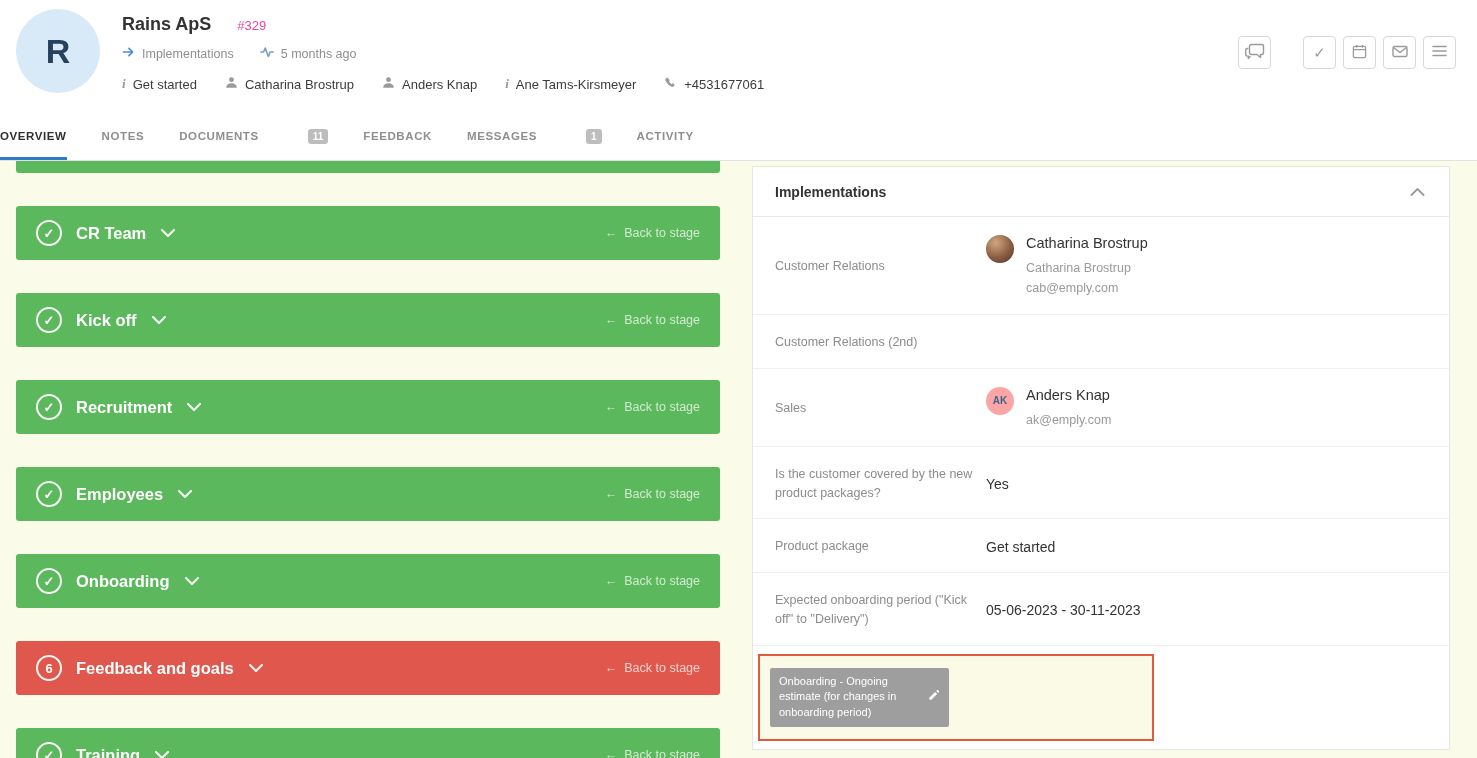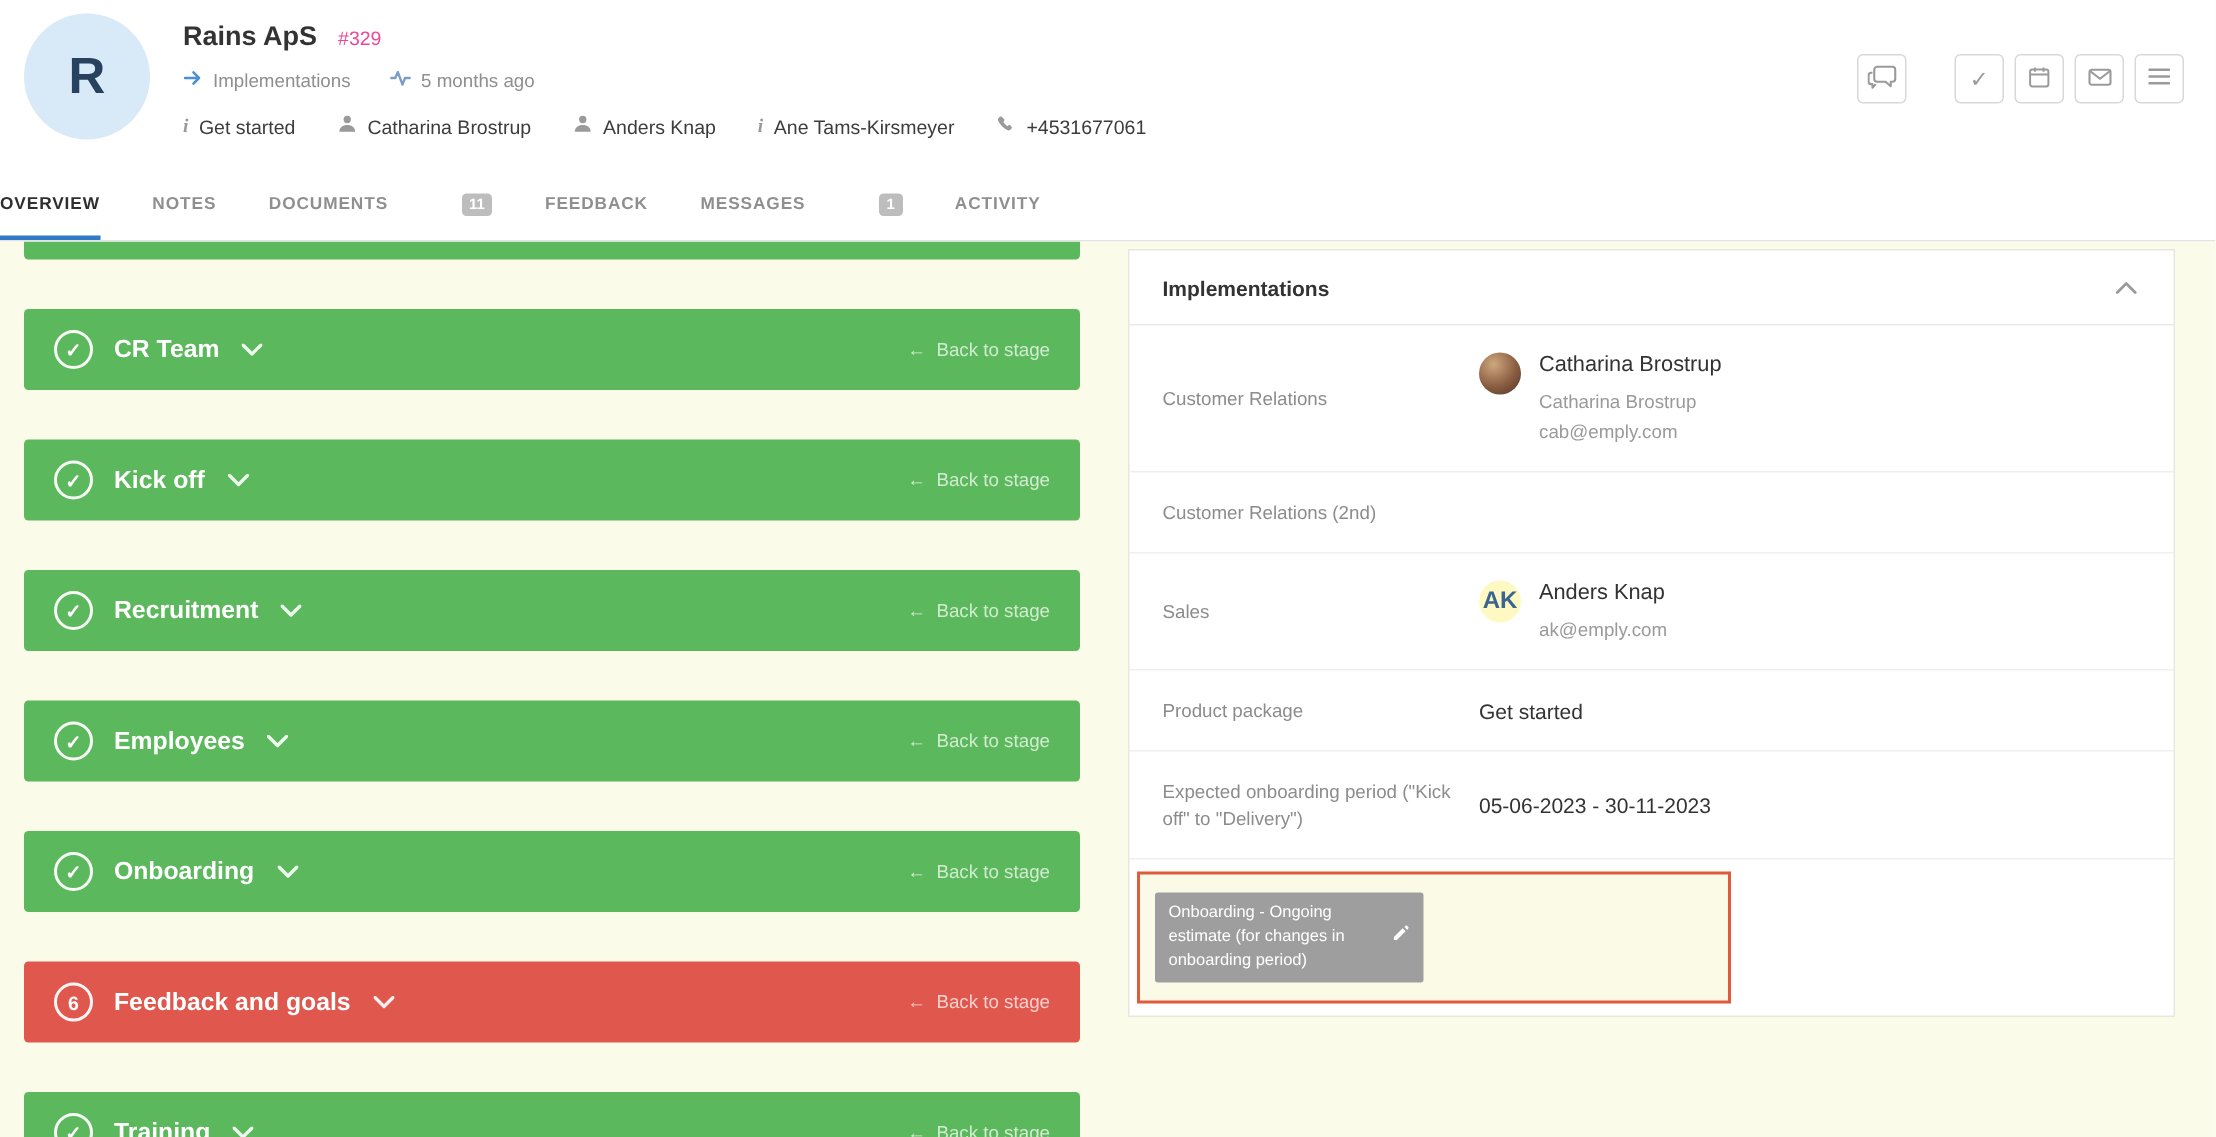--- a/index.html
+++ b/index.html
@@ -5,21 +5,21 @@
   * { box-sizing: border-box; }
   body {
     margin: 0; width: 1477px; height: 758px; overflow: hidden;
     font-family: "Liberation Sans", sans-serif; background: #fff; color: #333;
   }
   
   .header { height: 112px; background: #fff; display: flex; align-items: flex-start; padding: 9px 16px 0 16px; }
   .avatar-big { width: 84px; height: 84px; border-radius: 50%; background: #d8e9f7; color: #27425e;
     font-size: 34px; font-weight: 700; display: flex; align-items: center; justify-content: center; flex: none; }
   .header-info { margin-left: 22px; padding-top: 5px; }
-  .title-row { display: flex; align-items: baseline; gap: 14px; }
+  .title-row { display: flex; align-items: baseline; gap: 26px; }
   .title { font-size: 18px; font-weight: 700; color: #333; }
   .record-no { font-size: 13px; color: #ec4899; }
   .meta-row1 { margin-top: 11px; display: flex; align-items: center; gap: 26px; color: #8f8f8f; font-size: 12.5px; }
   .meta-row2 { margin-top: 15px; display: flex; align-items: center; gap: 28px; color: #3c3c3c; font-size: 13px; }
   .meta-item { display: flex; align-items: center; gap: 7px; }
   .it-i { font-family: "Liberation Serif", serif; font-style: italic; font-weight: 700; color: #9a9a9a; font-size: 13px; }
   .header-actions { margin-left: auto; display: flex; align-items: center; gap: 7px; padding-top: 27px; padding-right: 5px; }
   .action-btn { width: 33px; height: 33px; border: 1px solid #d8d8d8; border-radius: 4px; background: #fff;
     display: flex; align-items: center; justify-content: center; color: #9a9a9a; cursor: pointer; }
   .action-btn.chat { margin-right: 25px; }
@@ -47,22 +47,22 @@
   .panel { background: #fff; border: 1px solid #e7e7df; }
   .panel-header { display: flex; align-items: center; justify-content: space-between; padding: 15px 22px; border-bottom: 1px solid #e9e9e9; }
   .panel-title { font-size: 14px; font-weight: 700; color: #333; }
   .collapse-btn { background: none; border: none; cursor: pointer; display: flex; padding: 2px; }
   .prow { display: flex; border-bottom: 1px solid #efefef; padding: 16px 22px; align-items: center; }
   .prow-label { width: 211px; flex: none; color: #8c8c8c; font-size: 12.5px; line-height: 1.5; padding-top: 2px; }
   .prow-value { color: #333; font-size: 14px; padding-top: 2px; }
   .person { display: flex; gap: 12px; align-items: flex-start; }
   .avatar-photo { width: 28px; height: 28px; border-radius: 50%;
     background: radial-gradient(circle at 35% 28%, #cfa87f 0%, #8a5d42 55%, #4e3425 100%); flex: none; }
-  .avatar-initials { width: 28px; height: 28px; border-radius: 50%; background: #fef9c3; color: #39658f;
-    font-size: 16px; font-weight: 700; display: flex; align-items: center; justify-content: center; flex: none; }
+  .avatar-initials { width: 28px; height: 28px; border-radius: 50%; background: #fca5a5; color: #39658f;
+    font-size: 10px; font-weight: 700; display: flex; align-items: center; justify-content: center; flex: none; }
   .person-name { font-size: 14.5px; color: #333; }
   .person-sub { margin-top: 7px; font-size: 12.5px; color: #9a9a9a; line-height: 1.6; }
   .prow.empty { min-height: 51px; }
   
   .prow-highlight { border-bottom: none; padding: 8px 0 8px 5px; }
   .highlight-box { border: 2px solid #e05a3e; background: #fbfae6; width: 396px; min-height: 68px;
     display: flex; align-items: center; padding: 12px 10px; }
   .field-tooltip { background: #9e9e9e; color: #fff; font-size: 11px; line-height: 1.45; padding: 6px 9px;
     border-radius: 2px; max-width: 182px; display: flex; align-items: center; gap: 9px; cursor: pointer; }
   .field-tooltip .txt { max-width: 140px; }
@@ -338,20 +338,24 @@
             <div>
               <div class="person-name">Anders Knap</div>
               <div class="person-sub">
                 <div>ak@emply.com</div>
               </div>
             </div>
           </div>
         </div>
       </div>
 
+      <div class="prow">
+        <div class="prow-label">Is the customer covered by the new product packages?</div>
+        <div class="prow-value">Yes</div>
+      </div>
 
       <div class="prow">
         <div class="prow-label">Product package</div>
         <div class="prow-value">Get started</div>
       </div>
 
       <div class="prow">
         <div class="prow-label">Expected onboarding period ("Kick off" to "Delivery")</div>
         <div class="prow-value">05-06-2023 - 30-11-2023</div>
       </div>

